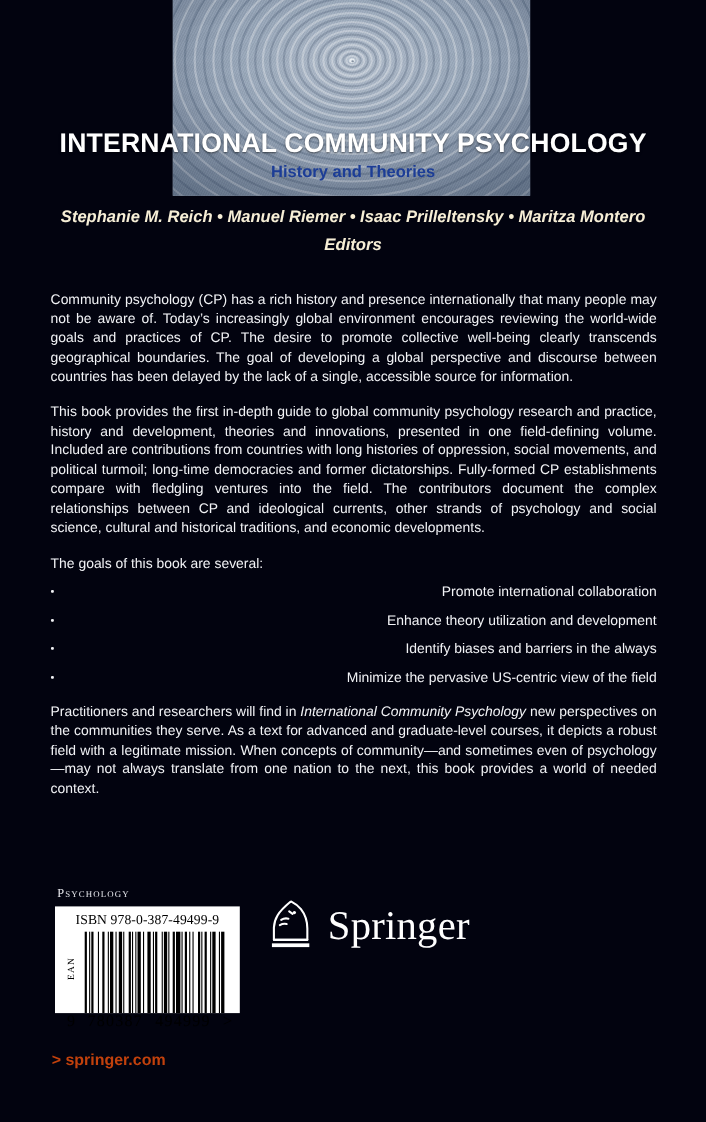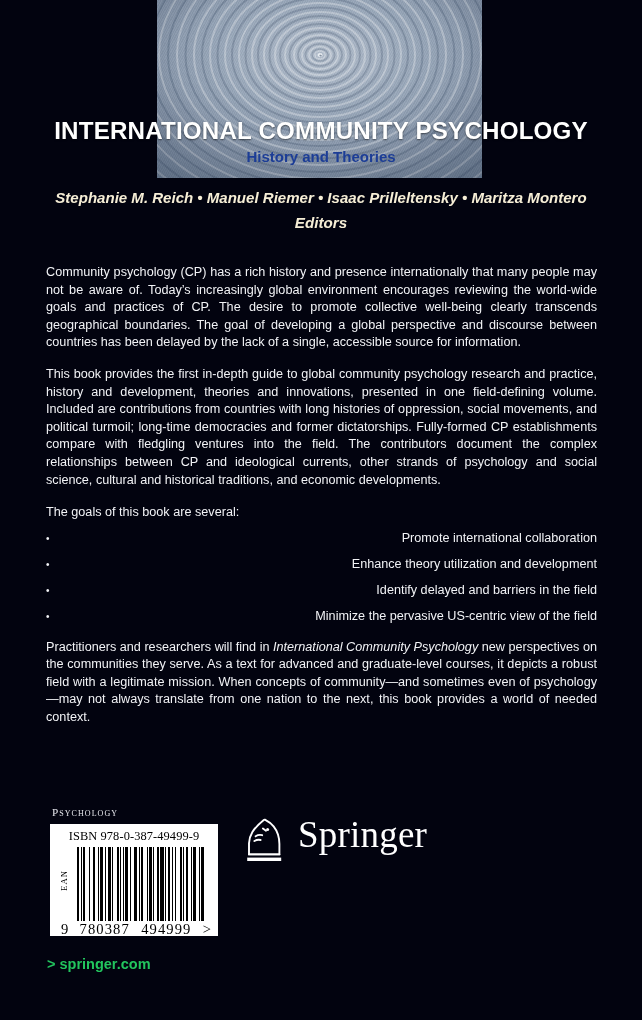--- a/index.html
+++ b/index.html
@@ -183,21 +183,21 @@
     letter-spacing: 1.05px;
     color: #e8e9ee;
     z-index: 5;
   }
 
   #barcode-box {
     position: absolute;
     left: 50px;
     top: 824px;
     width: 168px;
-    height: 112px;
+    height: 97px;
     background: #ffffff;
     z-index: 5;
     box-sizing: border-box;
   }
   #barcode-isbn {
     position: absolute;
     left: 0; top: 5px;
     width: 168px;
     text-align: center;
     font-family: "Liberation Serif", serif;
@@ -247,39 +247,40 @@
   #bc-d2 { letter-spacing: 1.1px; }
   #bc-d3 { letter-spacing: 1.1px; }
 
   
   #springer-logo {
     position: absolute;
     left: 243px;
     top: 816px;
     z-index: 5;
     display: flex;
+    align-items: center;
     gap: 9px;
   }
   #springer-knight { display: block; }
   #springer-wordmark {
     font-family: "Liberation Serif", serif;
     font-size: 37px;
     color: #ffffff;
     letter-spacing: .2px;
     line-height: 1;
   }
 
   #springer-url {
     position: absolute;
     left: 47px;
     top: 956px;
     font-family: "Liberation Sans", sans-serif;
     font-size: 14.5px;
     font-weight: bold;
-    color: #22c55e;
+    color: #c2410c;
     z-index: 5;
     white-space: nowrap;
   }
   #springer-url .chev {
     display: inline-block;
     margin-right: 4px;
   }
 </style>
 </head>
 <body>
@@ -351,21 +352,21 @@
     <div id="editors-role">Editors</div>
   </div>
 
   <div id="blurb">
     <p class="para">Community psychology (CP) has a rich history and presence internationally that many people may not be aware of. Today’s increasingly global environment encourages reviewing the world-wide goals and practices of CP. The desire to promote collective well-being clearly transcends geographical boundaries. The goal of developing a global perspective and discourse between countries has been delayed by the lack of a single, accessible source for information.</p>
     <p class="para">This book provides the first in-depth guide to global community psychology research and practice, history and development, theories and innovations, presented in one field-defining volume. Included are contributions from countries with long histories of oppression, social movements, and political turmoil; long-time democracies and former dictatorships. Fully-formed CP establishments compare with fledgling ventures into the field. The contributors document the complex relationships between CP and ideological currents, other strands of psychology and social science, cultural and historical traditions, and economic developments.</p>
     <div id="goals-intro">The goals of this book are several:</div>
     <ul id="goals-list">
       <li>Promote international collaboration</li>
       <li>Enhance theory utilization and development</li>
-      <li>Identify delayed and barriers in the field</li>
+      <li>Identify biases and barriers in the always</li>
       <li>Minimize the pervasive US-centric view of the field</li>
     </ul>
     <p class="para lastpara"><span>Practitioners and researchers will find in </span><em>International Community Psychology</em><span> new perspectives on the communities they serve. As a text for advanced and graduate-level courses, it depicts a robust field with a legitimate mission. When concepts of community—and sometimes even of psychology—may not always translate from one nation to the next, this book provides a world of needed context.</span></p>
   </div>
 
   <div id="psychology-label">Psychology</div>
 
   <div id="barcode-box">
     <div id="barcode-isbn">ISBN 978-0-387-49499-9</div>
     <div id="barcode-ean-label">EAN</div>

